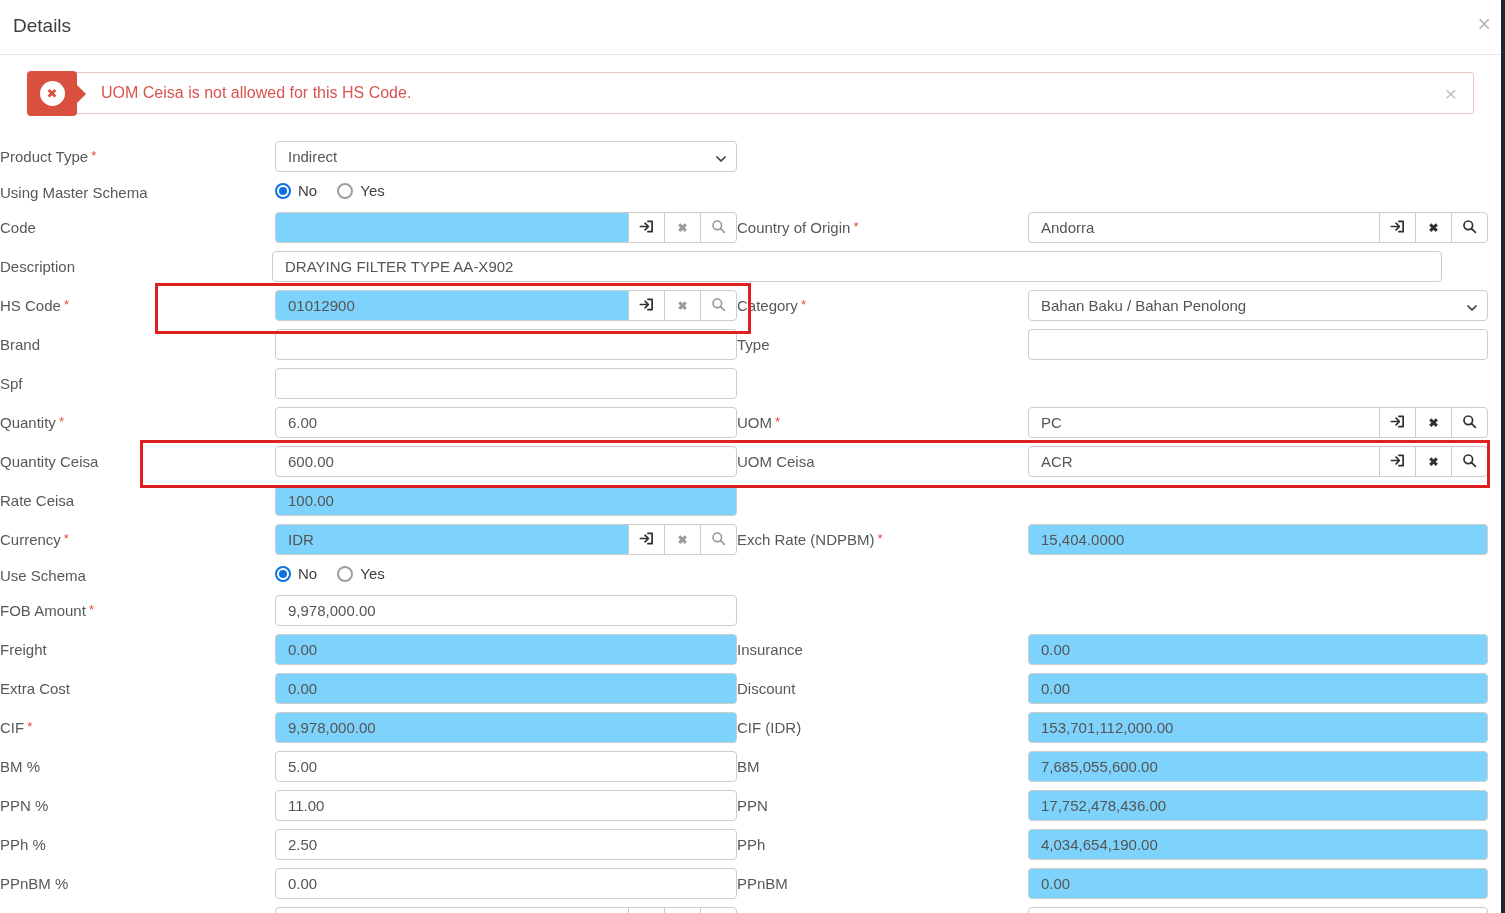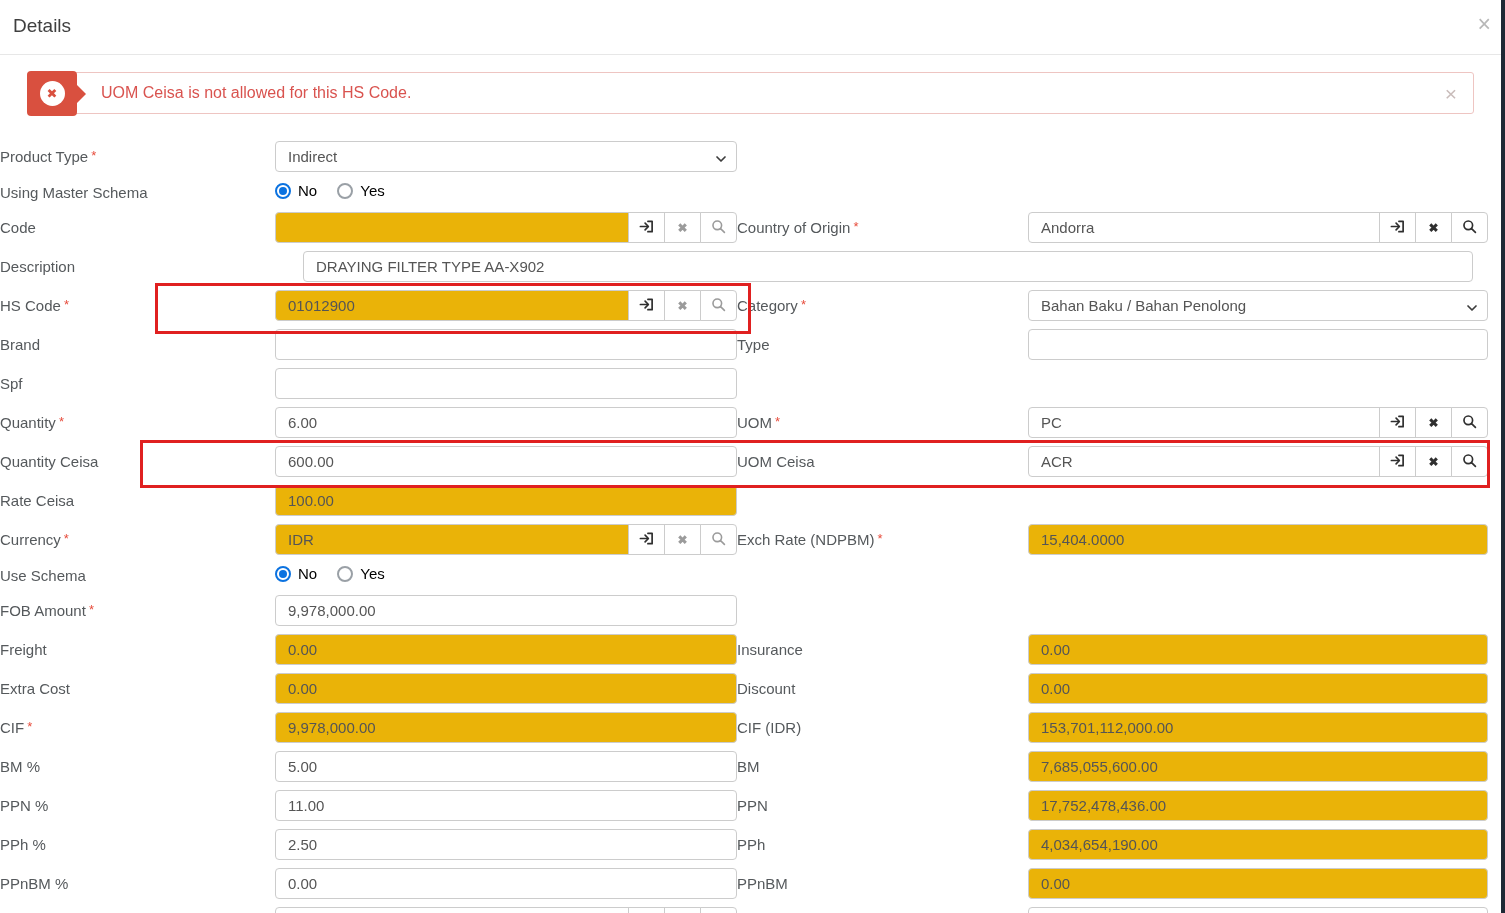--- a/index.html
+++ b/index.html
@@ -31,41 +31,41 @@
 
   
   .form { margin-top:27px; }
   .row { display:flex; align-items:center; height:31px; margin-bottom:8px; position:relative; }
   .row.radio-row { height:24px; }
   .lbl { width:244px; white-space:nowrap; color:#55595c; flex:none; }
   .lbl.r { width:244px; }
   .req { color:#e74c3c; font-size:13px; vertical-align:top; margin-left:3px; }
   .ctrl-l { margin-left:31px; width:462px; flex:none; }
   .ctrl-r { margin-left:47px; width:460px; flex:none; }
-  .ctrl-wide { margin-left:31px; width:1198px; flex:none;padding-left:28px; }
+  .ctrl-wide { width:1198px; flex:none;padding-left:28px; }
 
   .inp { width:100%; height:31px; border:1px solid #cccccc; border-radius:4px; background:#fff;
          padding:0 12px; font-size:15px; color:#555; font-family:inherit; outline:none; }
-  .inp.dis { background:#eab308; }
+  .inp.dis { background:#7dd3fc; }
 
   .group { display:flex; width:100%; }
   .group .inp { flex:1; border-radius:4px 0 0 4px; }
   .btn { width:37px; height:31px; flex:none; margin-left:-1px; background:#fff; border:1px solid #ccc;
          display:flex; align-items:center; justify-content:center; cursor:pointer; padding:0; }
   .btn:last-child { border-radius:0 4px 4px 0; }
   .ic-dark { color:#2f2f2f; }
   .ic-gray { color:#9b9b9b; }
   .xglyph { font-size:12px; font-weight:bold; line-height:1; }
 
   .selwrap { position:relative; width:100%; }
   select.inp { appearance:none; -webkit-appearance:none; padding-right:30px; }
   .caret { position:absolute; right:10px; top:10px; pointer-events:none; color:#3c3c3c; }
 
   
-  .radio { display:inline-flex; align-items:center; margin-right:16px; cursor:pointer; color:#000000; }
+  .radio { display:inline-flex; align-items:center; margin-right:16px; cursor:pointer; color:#404040; }
   .rdot { width:16px; height:16px; border-radius:50%; margin-right:7px; position:relative; flex:none; }
   .rdot.on { border:2px solid #0b72e0; }
   .rdot.on::after { content:""; position:absolute; left:2px; top:2px; width:8px; height:8px;
                     border-radius:50%; background:#0b72e0; }
   .rdot.off { border:2px solid #9aa0a6; }
 
   
   .hl-hs::before { content:""; position:absolute; left:155px; width:590px; top:-7px; height:45px;
                    border:3px solid #e02020; z-index:5; pointer-events:none; }
   .hl-qty::before { content:""; position:absolute; left:140px; width:1344px; top:-6px; height:42px;

